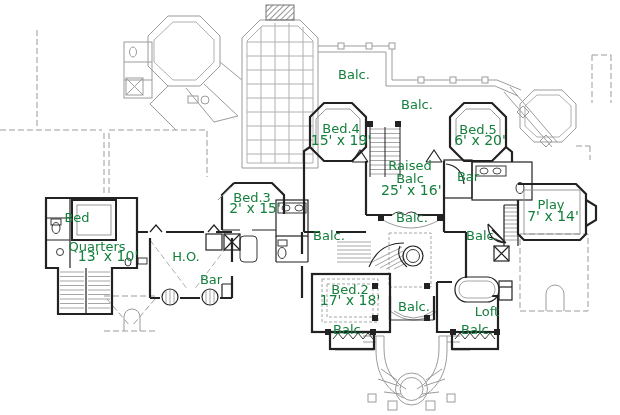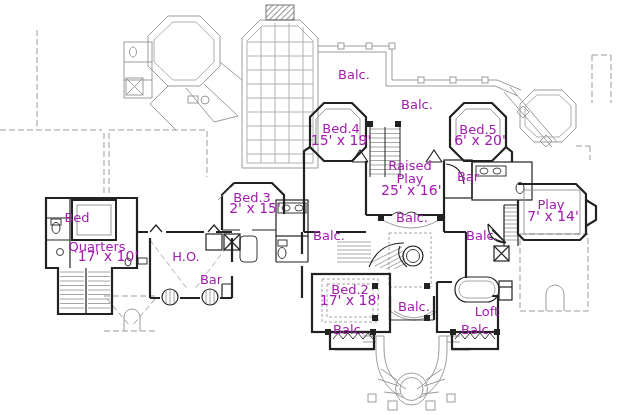--- a/index.html
+++ b/index.html
@@ -3,21 +3,21 @@
 <meta charset="utf-8">
 <style>
   html,body{margin:0;padding:0;background:#fff;}
   .canvas{
     position:relative;width:620px;height:415px;background:#fff;overflow:hidden;
     font-family:"DejaVu Sans","Liberation Sans",sans-serif;
   }
   .canvas svg{position:absolute;left:0;top:0;}
   .lbl{
     position:absolute;transform:translate(-50%,-50%);
-    color:#a21caf;font-size:13px;line-height:13px;white-space:nowrap;
+    color:#15803d;font-size:13px;line-height:13px;white-space:nowrap;
     text-align:center;letter-spacing:0px;
   }
   .dims{font-size:14px;line-height:11.5px;}
   .multi{white-space:normal;width:58px;line-height:12.5px;}
   .multi .dims{white-space:nowrap;display:block;}
 </style>
 </head>
 <body>
 
 <div class="canvas">
@@ -220,34 +220,34 @@
   </g>
 </svg>
 
   <div class="lbl" style="left:354px;top:74px">Balc.</div>
   <div class="lbl" style="left:417px;top:104px">Balc.</div>
   <div class="lbl" style="left:341px;top:128px">Bed.4</div>
   <div class="lbl dims" style="left:341px;top:141px">15' x 19'</div>
   <div class="lbl" style="left:478px;top:129px">Bed.5</div>
   <div class="lbl dims" style="left:480px;top:141px">6' x 20'</div>
   <div class="lbl multi" style="left:410px;top:178px">
-    <span>Raised Play</span>
+    <span>Raised Balc</span>
     <span class="dims">25' x 16'</span>
   </div>
   <div class="lbl" style="left:468px;top:176px">Bar</div>
   <div class="lbl" style="left:551px;top:204px">Play</div>
   <div class="lbl dims" style="left:553px;top:217px">7' x 14'</div>
   <div class="lbl" style="left:252px;top:197px">Bed.3</div>
   <div class="lbl dims" style="left:255px;top:209px">2' x 15'</div>
   <div class="lbl" style="left:329px;top:235px">Balc.</div>
   <div class="lbl" style="left:412px;top:217px">Balc.</div>
   <div class="lbl" style="left:482px;top:235px">Balc.</div>
   <div class="lbl" style="left:77px;top:217px">Bed</div>
   <div class="lbl" style="left:97px;top:246px">Quarters</div>
-  <div class="lbl dims" style="left:108px;top:257px">17' x 10'</div>
+  <div class="lbl dims" style="left:108px;top:257px">13' x 10'</div>
   <div class="lbl" style="left:186px;top:256px">H.O.</div>
   <div class="lbl" style="left:211px;top:279px">Bar</div>
   <div class="lbl" style="left:350px;top:289px">Bed.2</div>
   <div class="lbl dims" style="left:350px;top:301px">17' x 18'</div>
   <div class="lbl" style="left:414px;top:306px">Balc.</div>
   <div class="lbl" style="left:487px;top:311px">Loft</div>
   <div class="lbl" style="left:349px;top:329px">Balc.</div>
   <div class="lbl" style="left:477px;top:329px">Balc.</div>
 </div>
 

